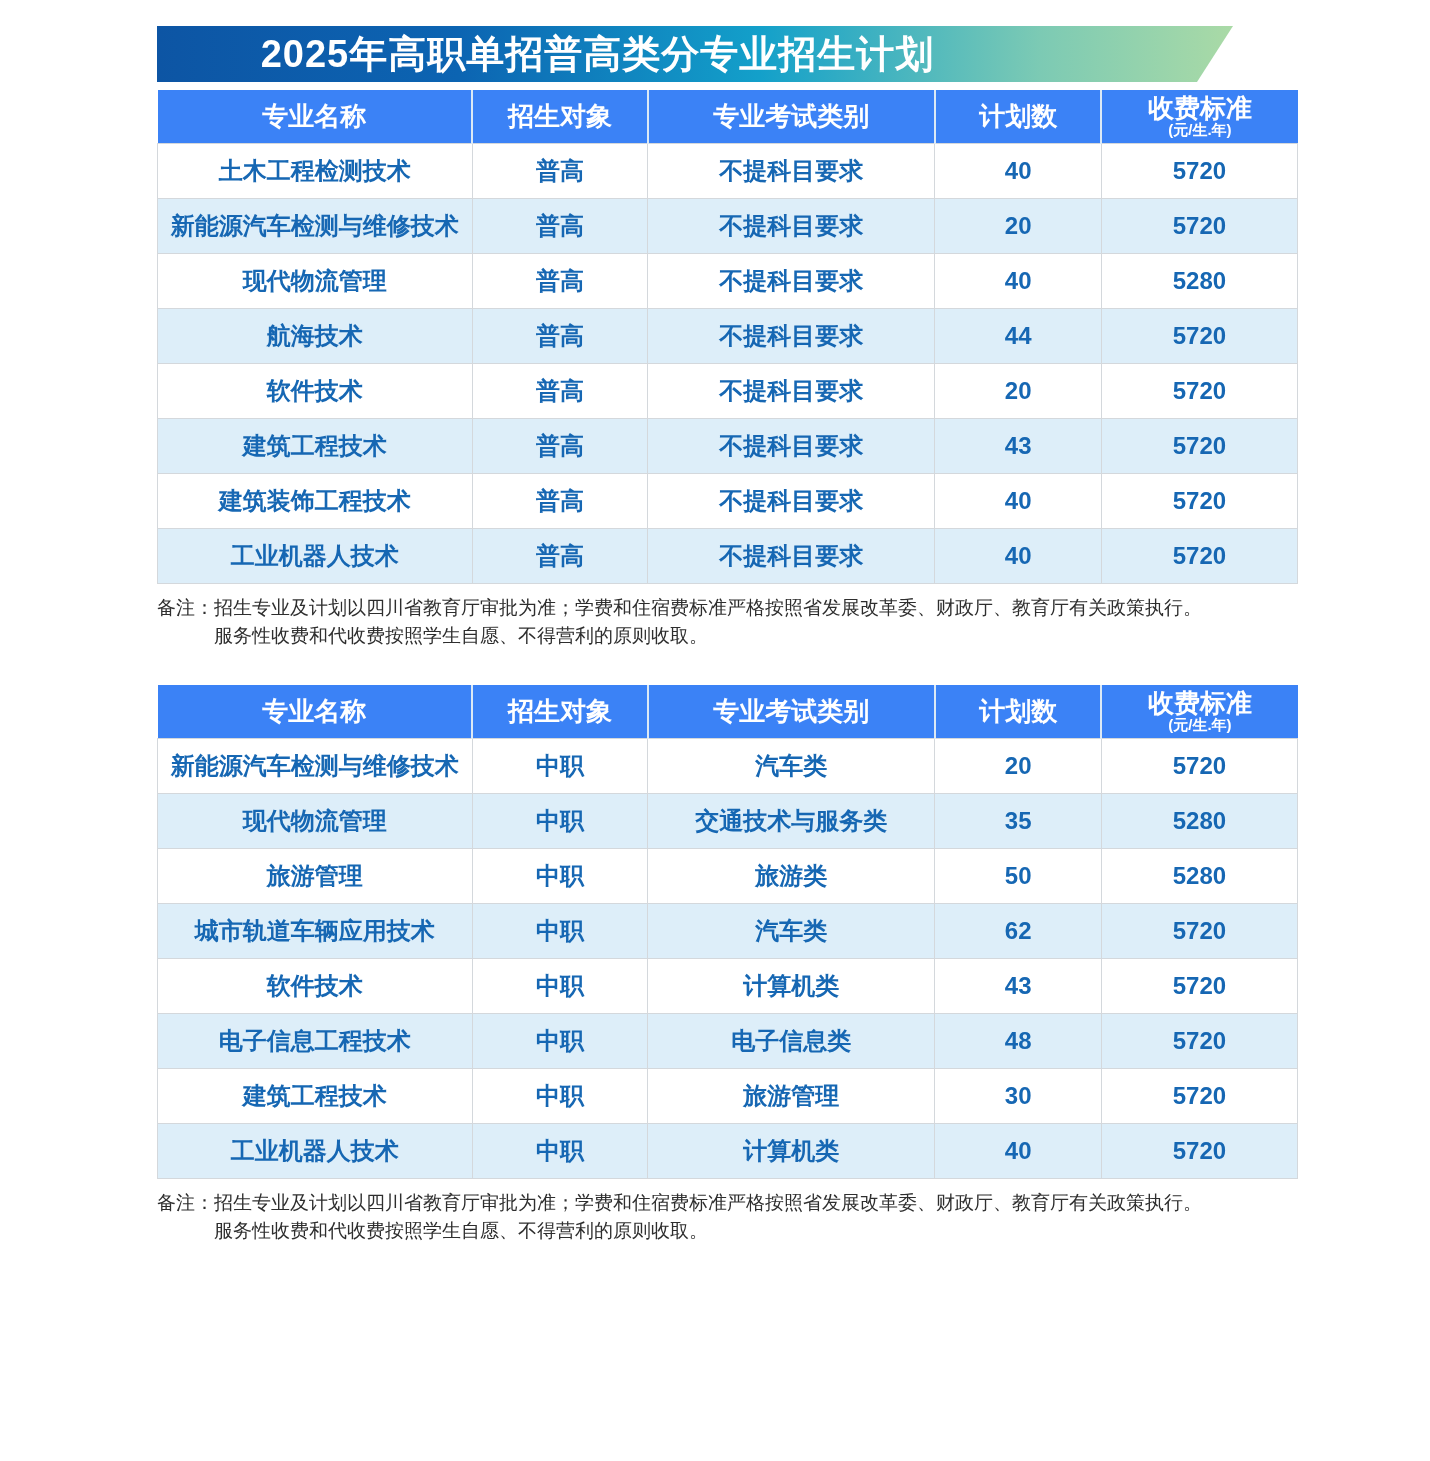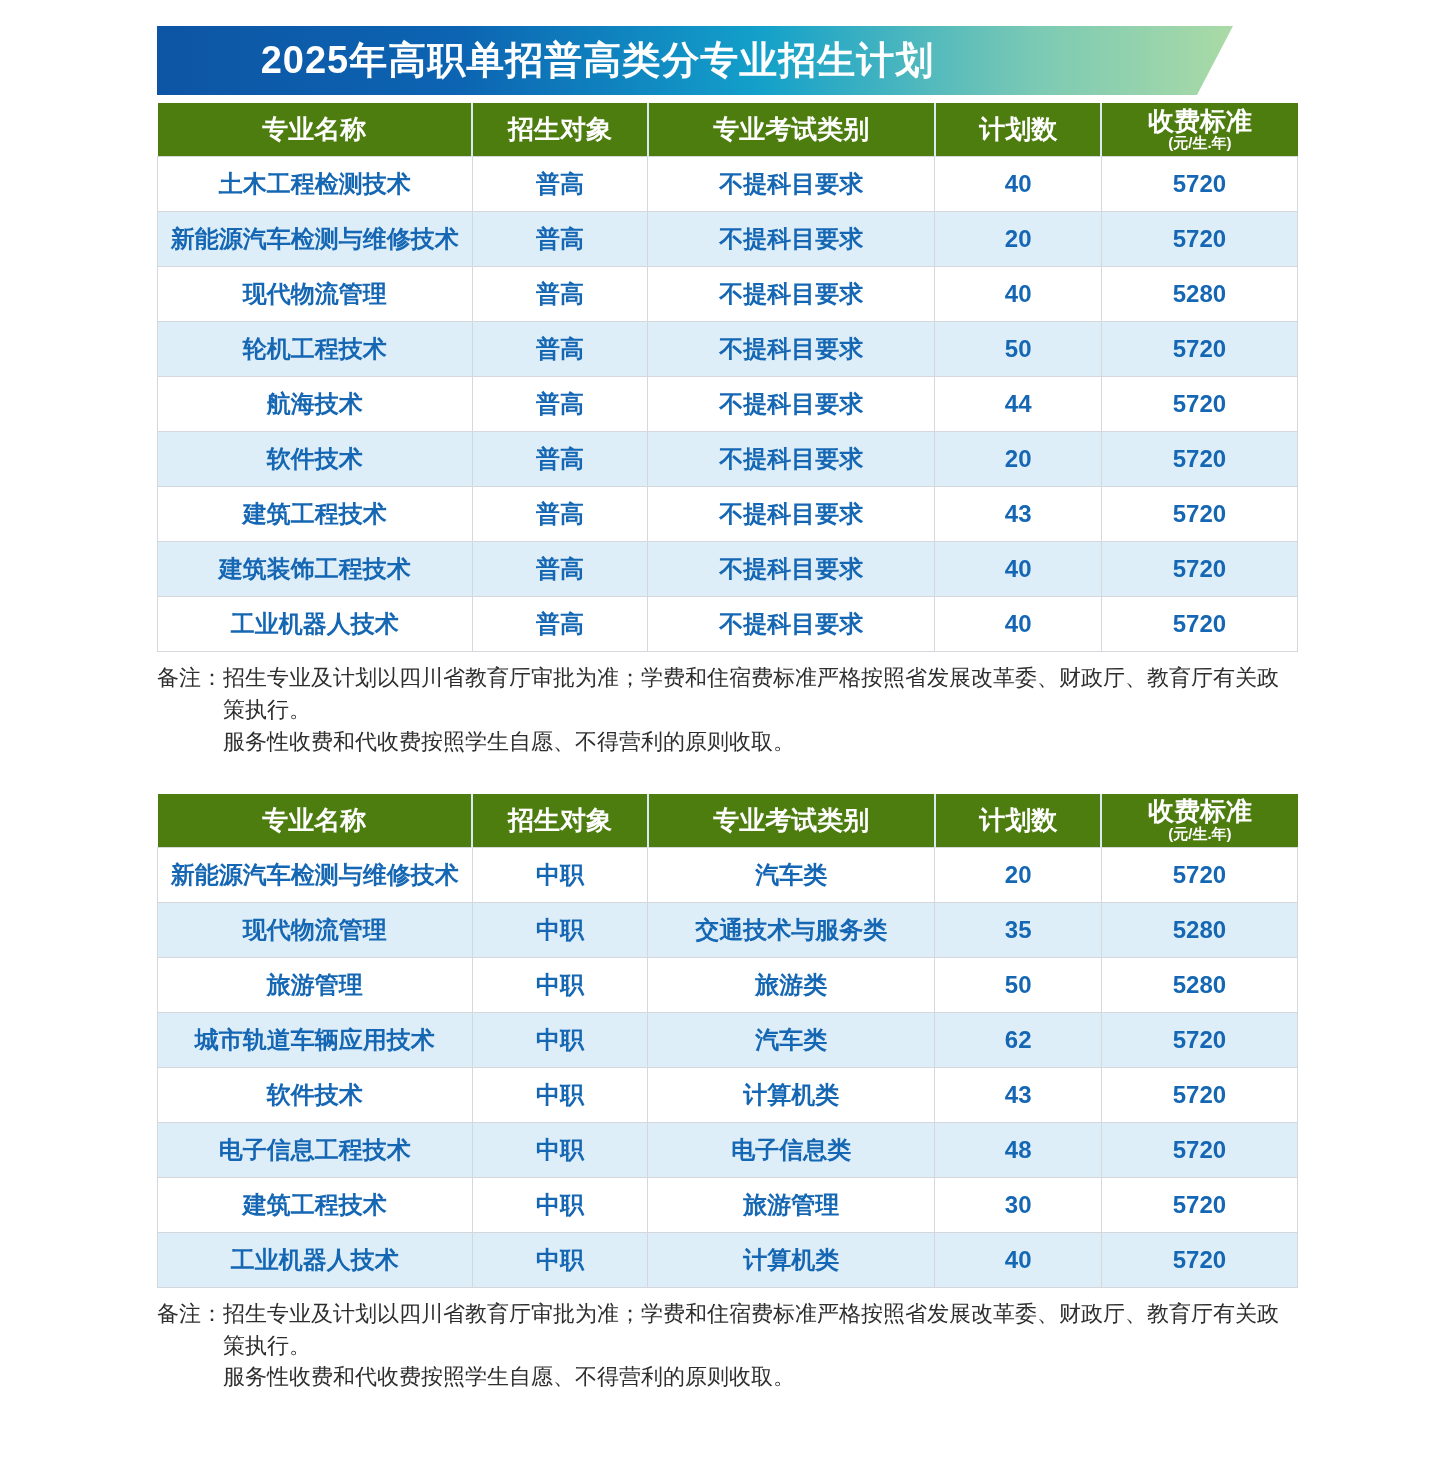--- a/index.html
+++ b/index.html
@@ -13,21 +13,21 @@
   }
   .page {
     padding: 26px 132px 30px 157px;
   }
   .table-section { }
   .table-section.second {
     margin-top: 36px;
   }
   .banner {
     width: 1076px;
-    height: 69px;
+    height: 56px;
     background: linear-gradient(90deg, #0d55a4 0%, #0c64b2 28%, #13a0ca 56%, #7ccab4 82%, #aadaa6 100%);
     clip-path: polygon(0 0, 100% 0, calc(100% - 36px) 100%, 0 100%);
     display: flex;
     align-items: center;
     justify-content: center;
     margin-bottom: 8px;
   }
   .banner-title {
     color: #ffffff;
     font-size: 38px;
@@ -40,21 +40,21 @@
     width: 100%;
     border-collapse: collapse;
     table-layout: fixed;
   }
   col.c-major { width: 27.6%; }
   col.c-target { width: 15.4%; }
   col.c-exam { width: 25.2%; }
   col.c-plan { width: 14.6%; }
   col.c-fee { width: 17.2%; }
   thead th {
-    background: #4d7c0f;
+    background: #3b82f6;
     color: #ffffff;
     height: 53px;
     font-size: 26px;
     font-weight: bold;
     text-align: center;
     vertical-align: middle;
     border-left: 2px solid #dce9f5;
     padding: 0;
   }
   thead th:first-child {
@@ -82,21 +82,21 @@
     padding: 0 4px;
   }
   tbody tr:nth-child(even) td {
     background: #ddeef9;
   }
   .note {
     margin-top: 10px;
     display: flex;
     align-items: flex-start;
     color: #2e2e2e;
-    font-size: 22px;
+    font-size: 19px;
     line-height: 1.45;
   }
   .note-label {
     flex: none;
     white-space: nowrap;
   }
   .note-body { }
 </style>
 </head>
 <body>
@@ -143,27 +143,20 @@
           <td>5720</td>
         </tr>
         <tr>
           <td>现代物流管理</td>
           <td>普高</td>
           <td>不提科目要求</td>
           <td>40</td>
           <td>5280</td>
         </tr>
         <tr>
-          <td>轮机工程技术</td>
-          <td>普高</td>
-          <td>不提科目要求</td>
-          <td>50</td>
-          <td>5720</td>
-        </tr>
-        <tr>
           <td>航海技术</td>
           <td>普高</td>
           <td>不提科目要求</td>
           <td>44</td>
           <td>5720</td>
         </tr>
         <tr>
           <td>软件技术</td>
           <td>普高</td>
           <td>不提科目要求</td>

